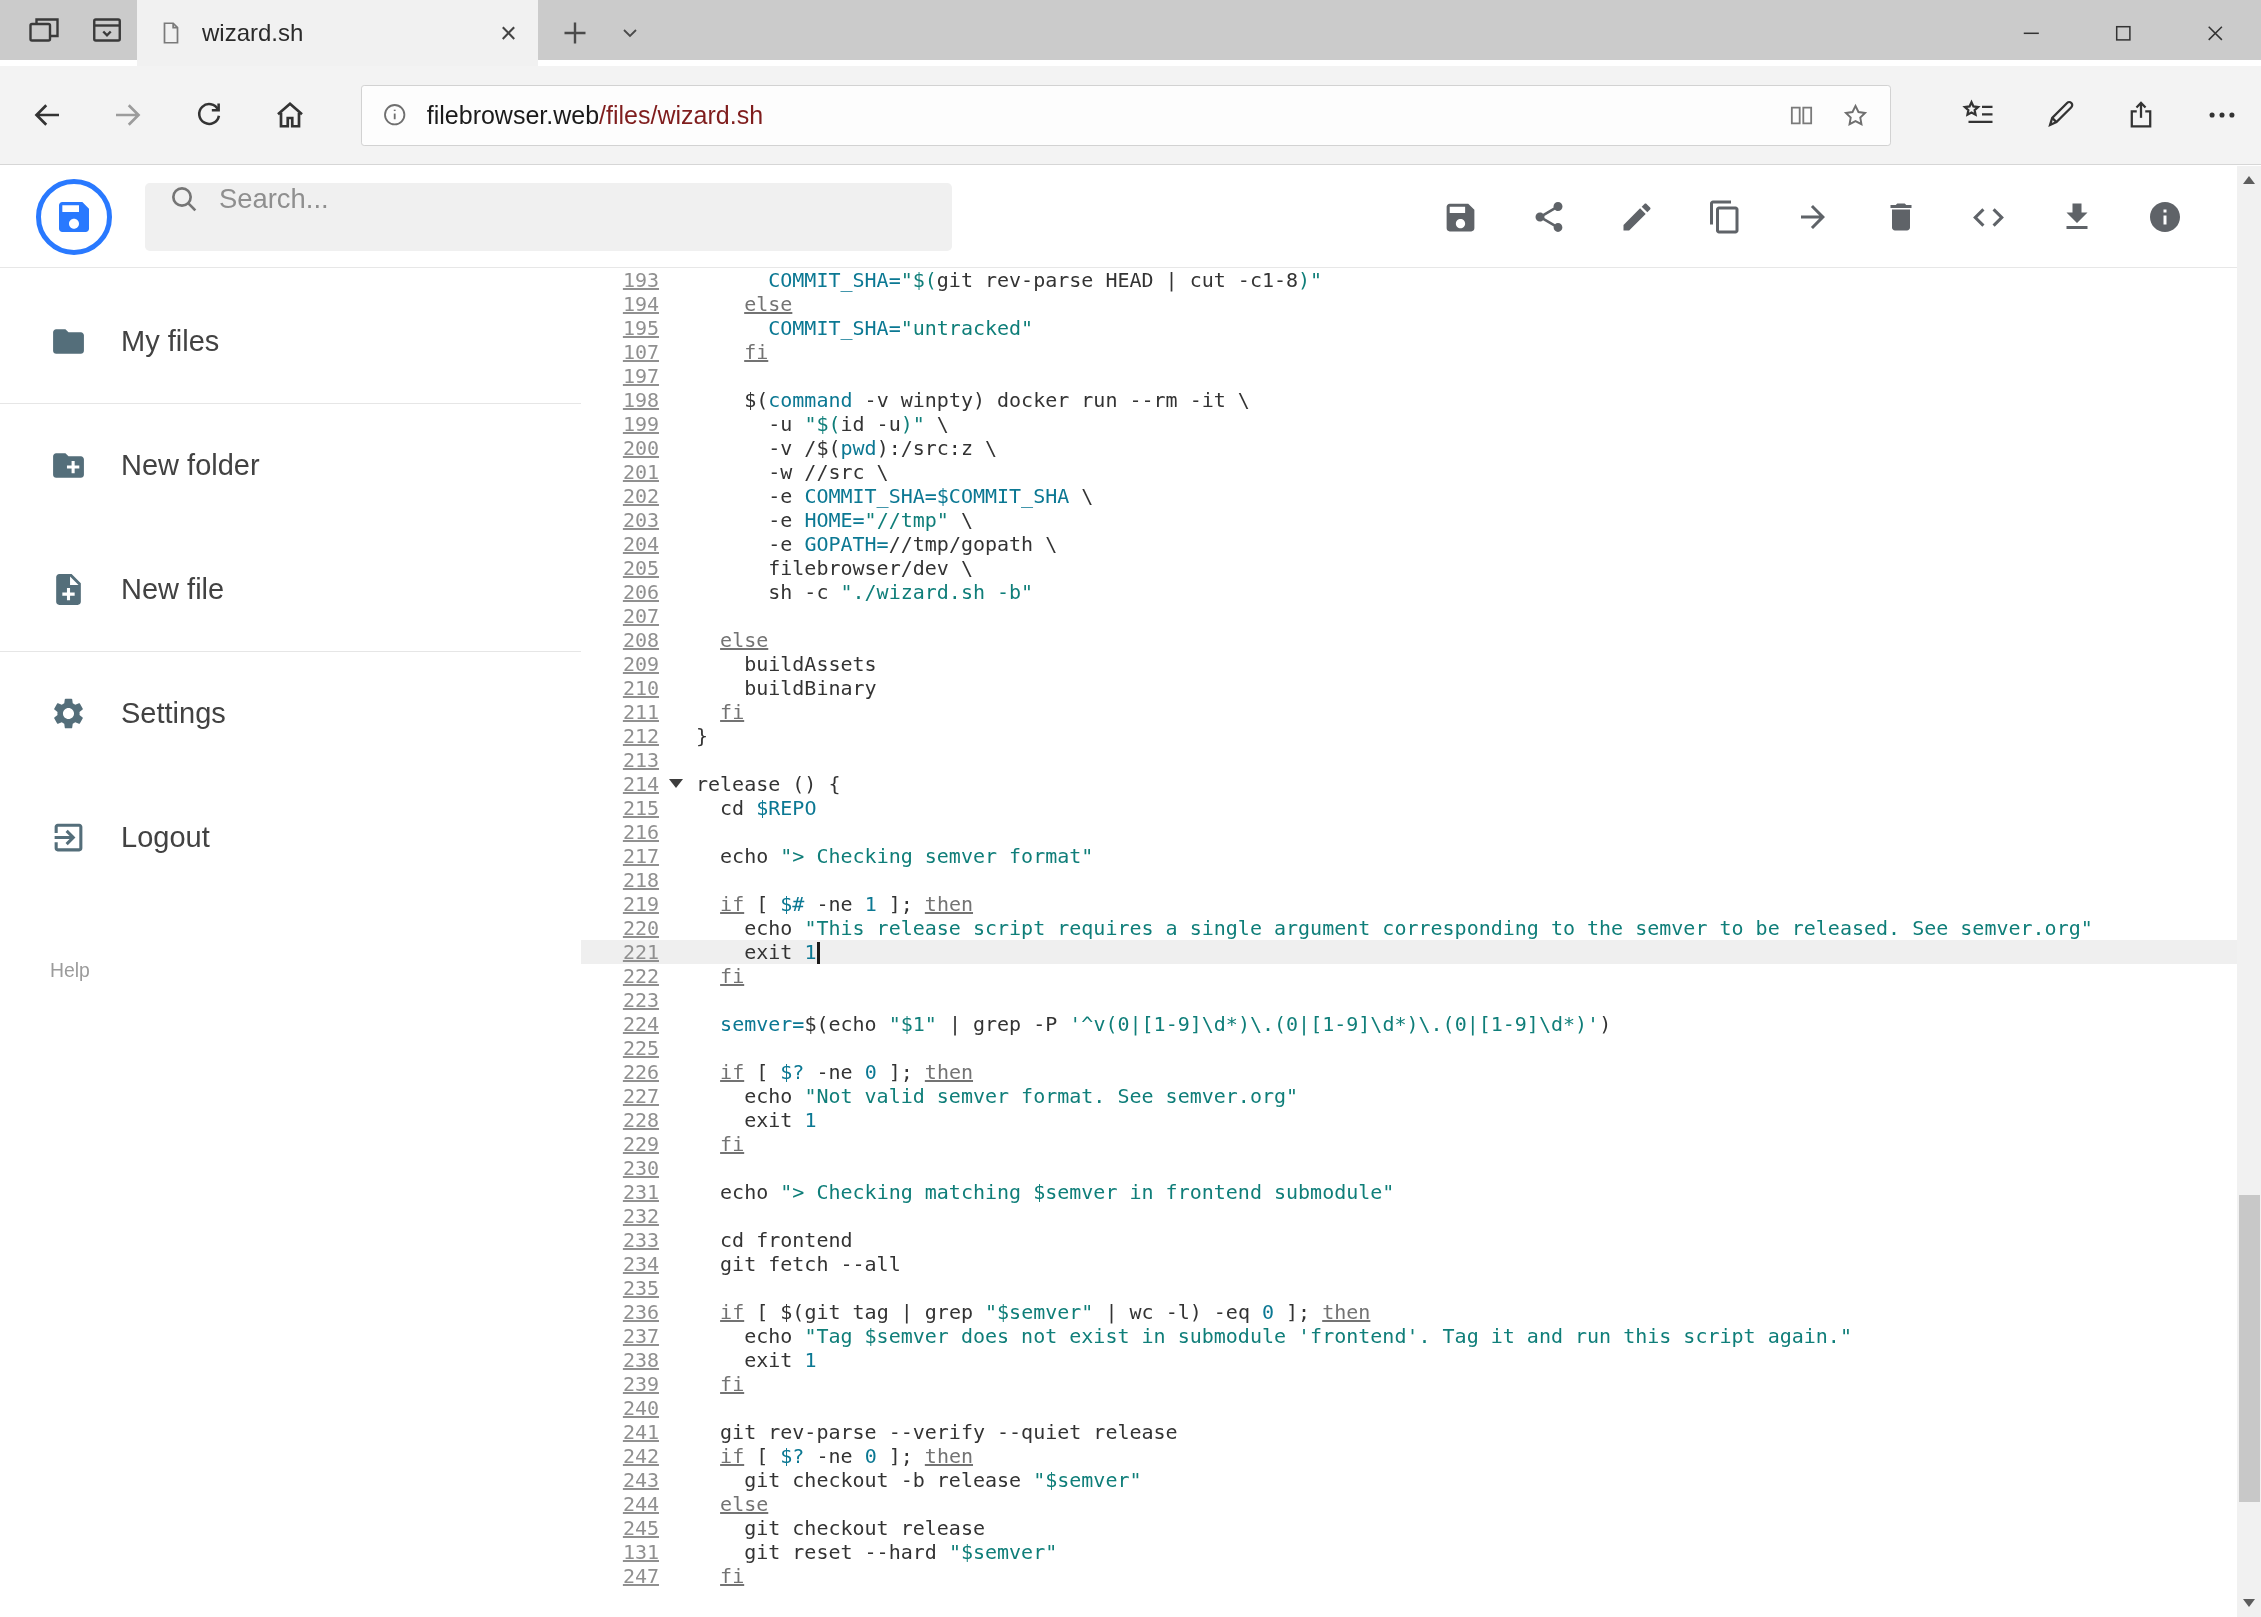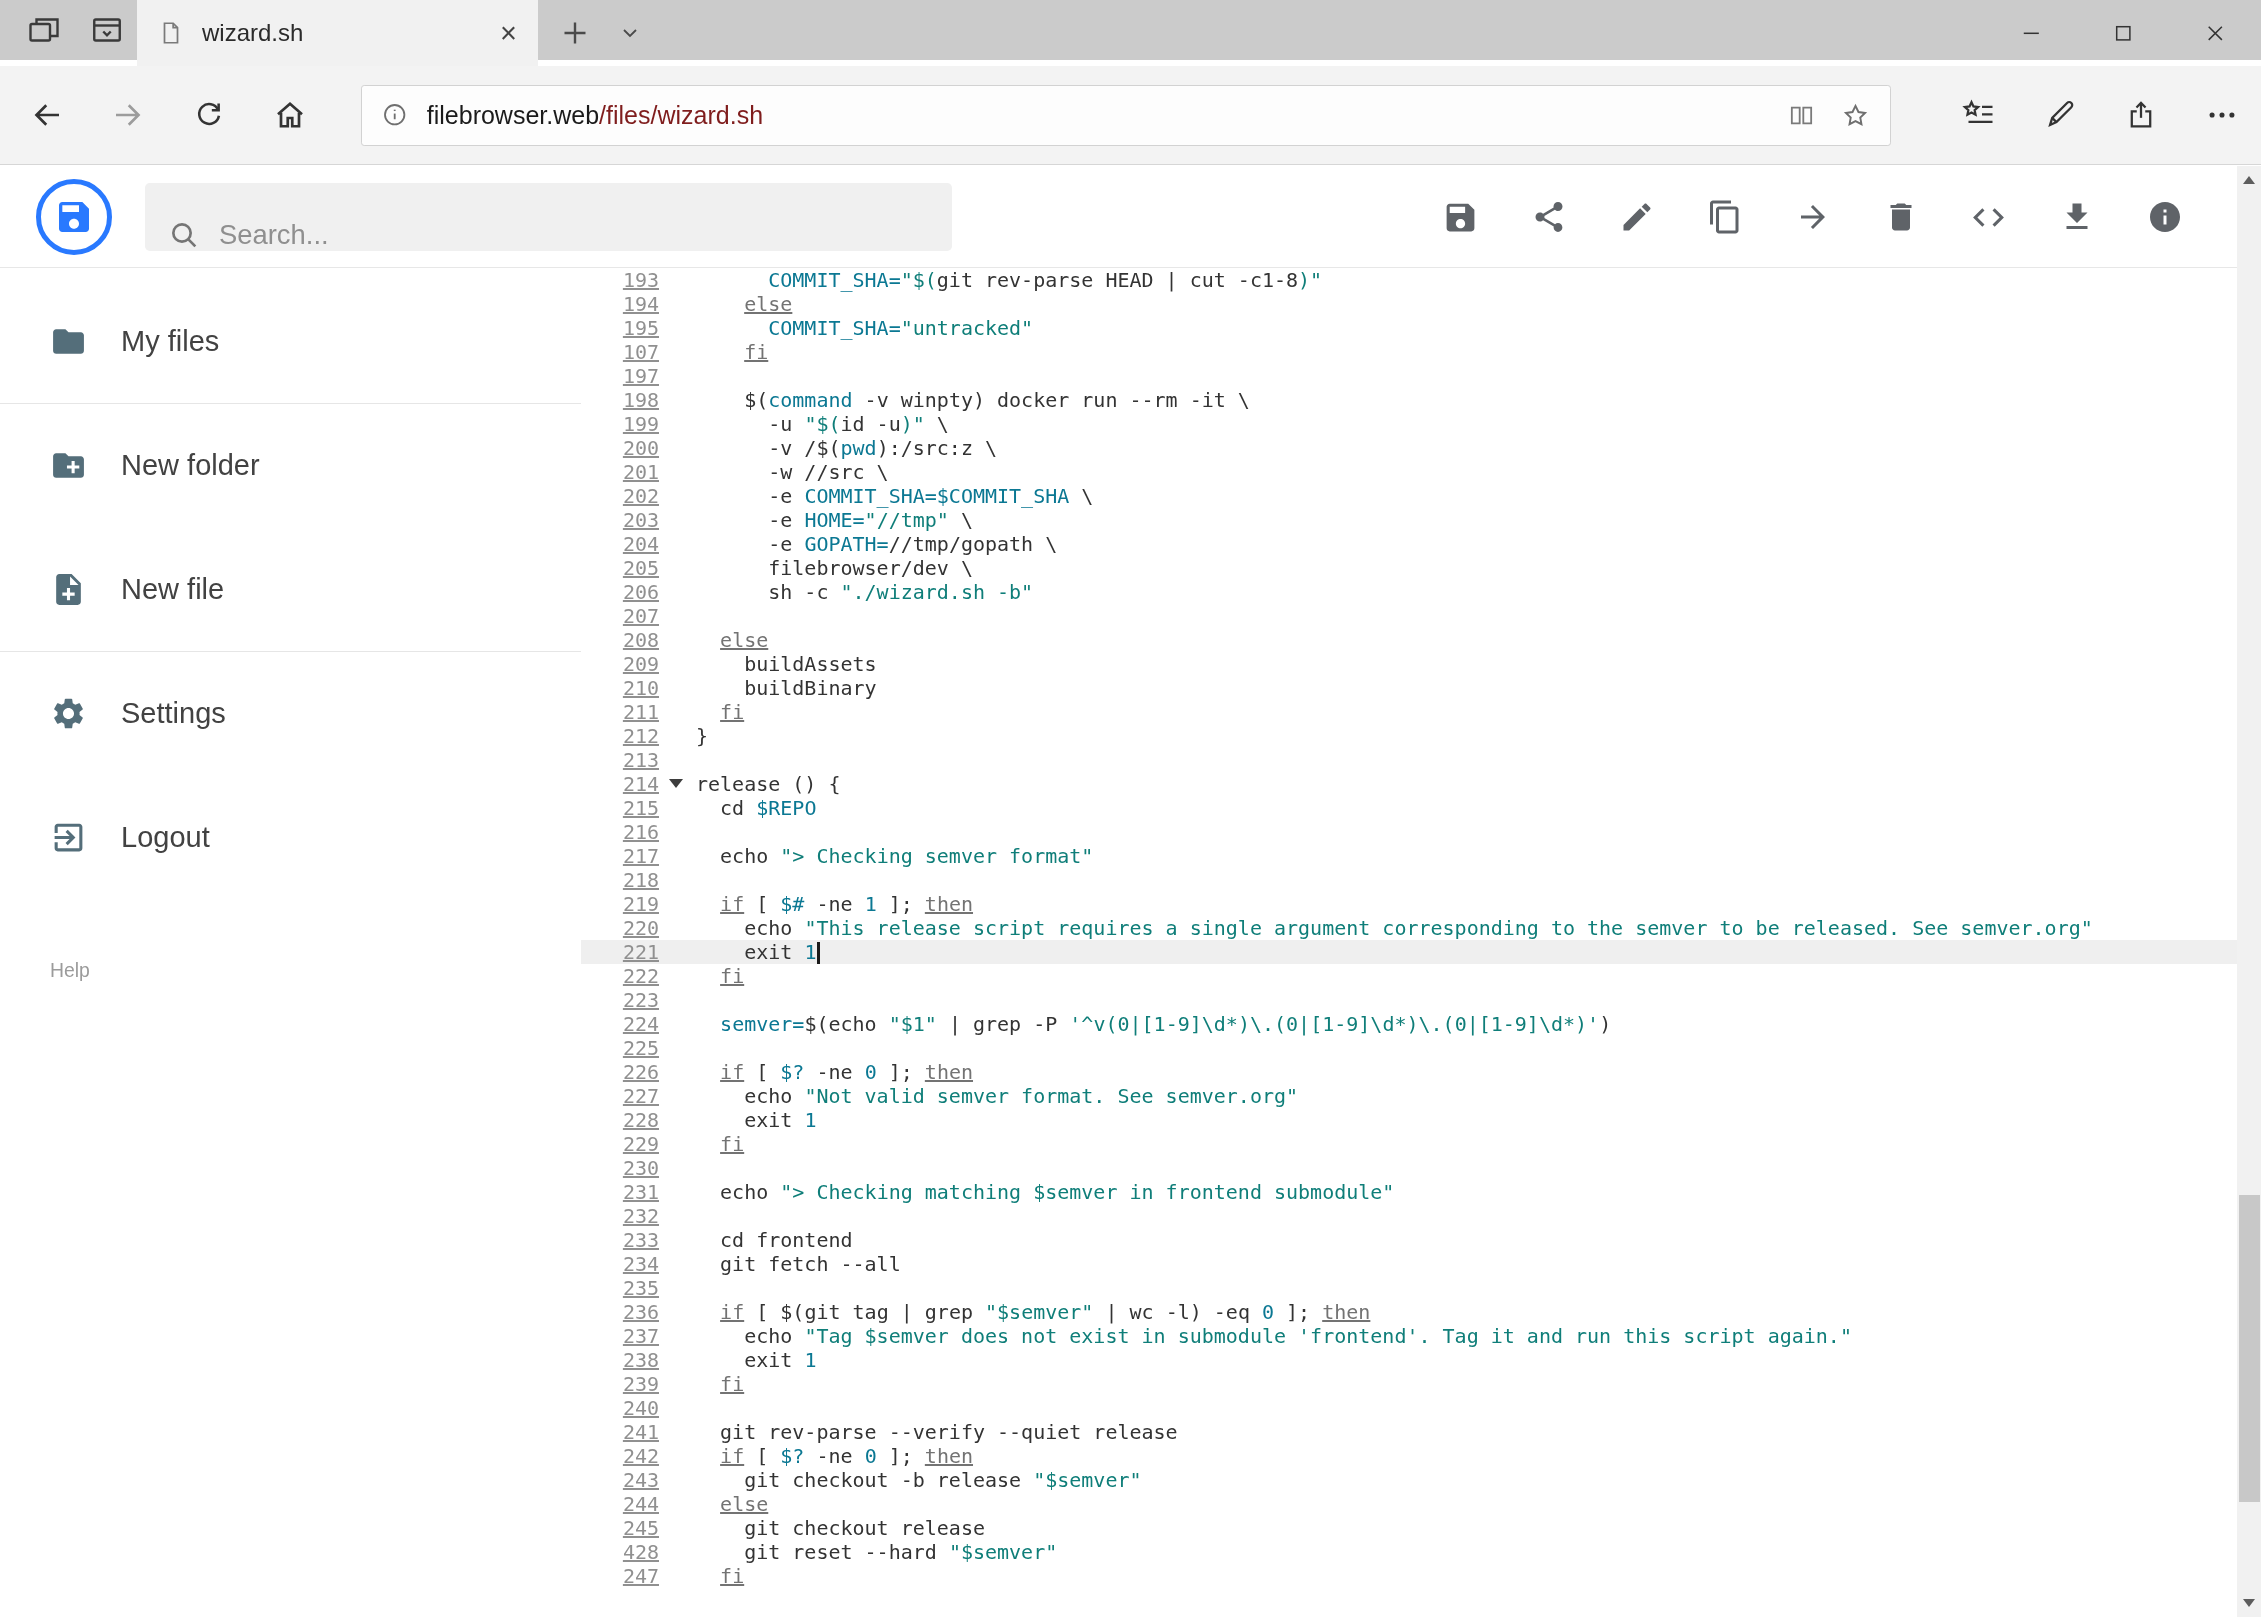--- a/index.html
+++ b/index.html
@@ -36,21 +36,21 @@
   .nav-right { display:flex; margin-left:65px; gap:36px; }
   .nav-right .nav-btn { margin-right:0; }
 
   
   .app-header { position:absolute; top:166px; left:0; right:0; height:102px; background:#fff;
     border-bottom:0.8px solid #e7e7e7; }
   .logo { position:absolute; left:36px; top:13px; width:76px; height:76px; border-radius:50%;
     border:5.7px solid #2979ff; display:flex; align-items:center; justify-content:center;
     background:#fff; }
   .searchbox { position:absolute; left:145px; top:17px; width:807px; height:68px;
-    background:#f0f0f0; border-radius:4.8px; display:flex; align-items:flex-end; padding:0 22.6px; }
+    background:#f0f0f0; border-radius:4.8px; display:flex; align-items:flex-start; padding:0 22.6px; }
   .searchbox input { flex:1; border:none; outline:none; background:transparent; font-size:27.4px;
     color:#333; margin-left:19.4px; font-family:"Liberation Sans", sans-serif; }
   .searchbox input::placeholder { color:#8f8f8f; }
   .header-actions { position:absolute; right:78px; top:0; height:102px; display:flex;
     align-items:center; gap:51px; }
   .action-btn { width:37px; height:37px; display:flex; align-items:center; justify-content:center; }
 
   
   .app-body { position:absolute; top:268px; bottom:0; left:0; right:24px; display:flex;
     background:#fff; }
@@ -384,21 +384,21 @@
         <div class="code-row"><div class="gutter">236</div><div class="code"><span class="tok-d">  </span><span class="tok-k">if</span><span class="tok-d"> [ $(git tag | grep </span><span class="tok-s">"$semver"</span><span class="tok-d"> | wc -l) -eq </span><span class="tok-n">0</span><span class="tok-d"> ]; </span><span class="tok-k">then</span></div></div>
         <div class="code-row"><div class="gutter">237</div><div class="code"><span class="tok-d">    echo </span><span class="tok-s">"Tag $semver does not exist in submodule 'frontend'. Tag it and run this script again."</span></div></div>
         <div class="code-row"><div class="gutter">238</div><div class="code"><span class="tok-d">    exit </span><span class="tok-n">1</span></div></div>
         <div class="code-row"><div class="gutter">239</div><div class="code"><span class="tok-d">  </span><span class="tok-k">fi</span></div></div>
         <div class="code-row"><div class="gutter">240</div><div class="code"></div></div>
         <div class="code-row"><div class="gutter">241</div><div class="code"><span class="tok-d">  git rev-parse --verify --quiet release</span></div></div>
         <div class="code-row"><div class="gutter">242</div><div class="code"><span class="tok-d">  </span><span class="tok-k">if</span><span class="tok-d"> [ </span><span class="tok-v">$?</span><span class="tok-d"> -ne </span><span class="tok-n">0</span><span class="tok-d"> ]; </span><span class="tok-k">then</span></div></div>
         <div class="code-row"><div class="gutter">243</div><div class="code"><span class="tok-d">    git checkout -b release </span><span class="tok-s">"$semver"</span></div></div>
         <div class="code-row"><div class="gutter">244</div><div class="code"><span class="tok-d">  </span><span class="tok-k">else</span></div></div>
         <div class="code-row"><div class="gutter">245</div><div class="code"><span class="tok-d">    git checkout release</span></div></div>
-        <div class="code-row"><div class="gutter">428</div><div class="code"><span class="tok-d">    git reset --hard </span><span class="tok-s">"$semver"</span></div></div>
+        <div class="code-row"><div class="gutter">131</div><div class="code"><span class="tok-d">    git reset --hard </span><span class="tok-s">"$semver"</span></div></div>
         <div class="code-row"><div class="gutter">247</div><div class="code"><span class="tok-d">  </span><span class="tok-k">fi</span></div></div>
       </div>
   </div>
 </div>
 
 <div class="scrollbar">
   <span class="sb-arrow sb-up">
       <span class="tri-up"></span>
     </span>
   <div class="sb-thumb"></div>

